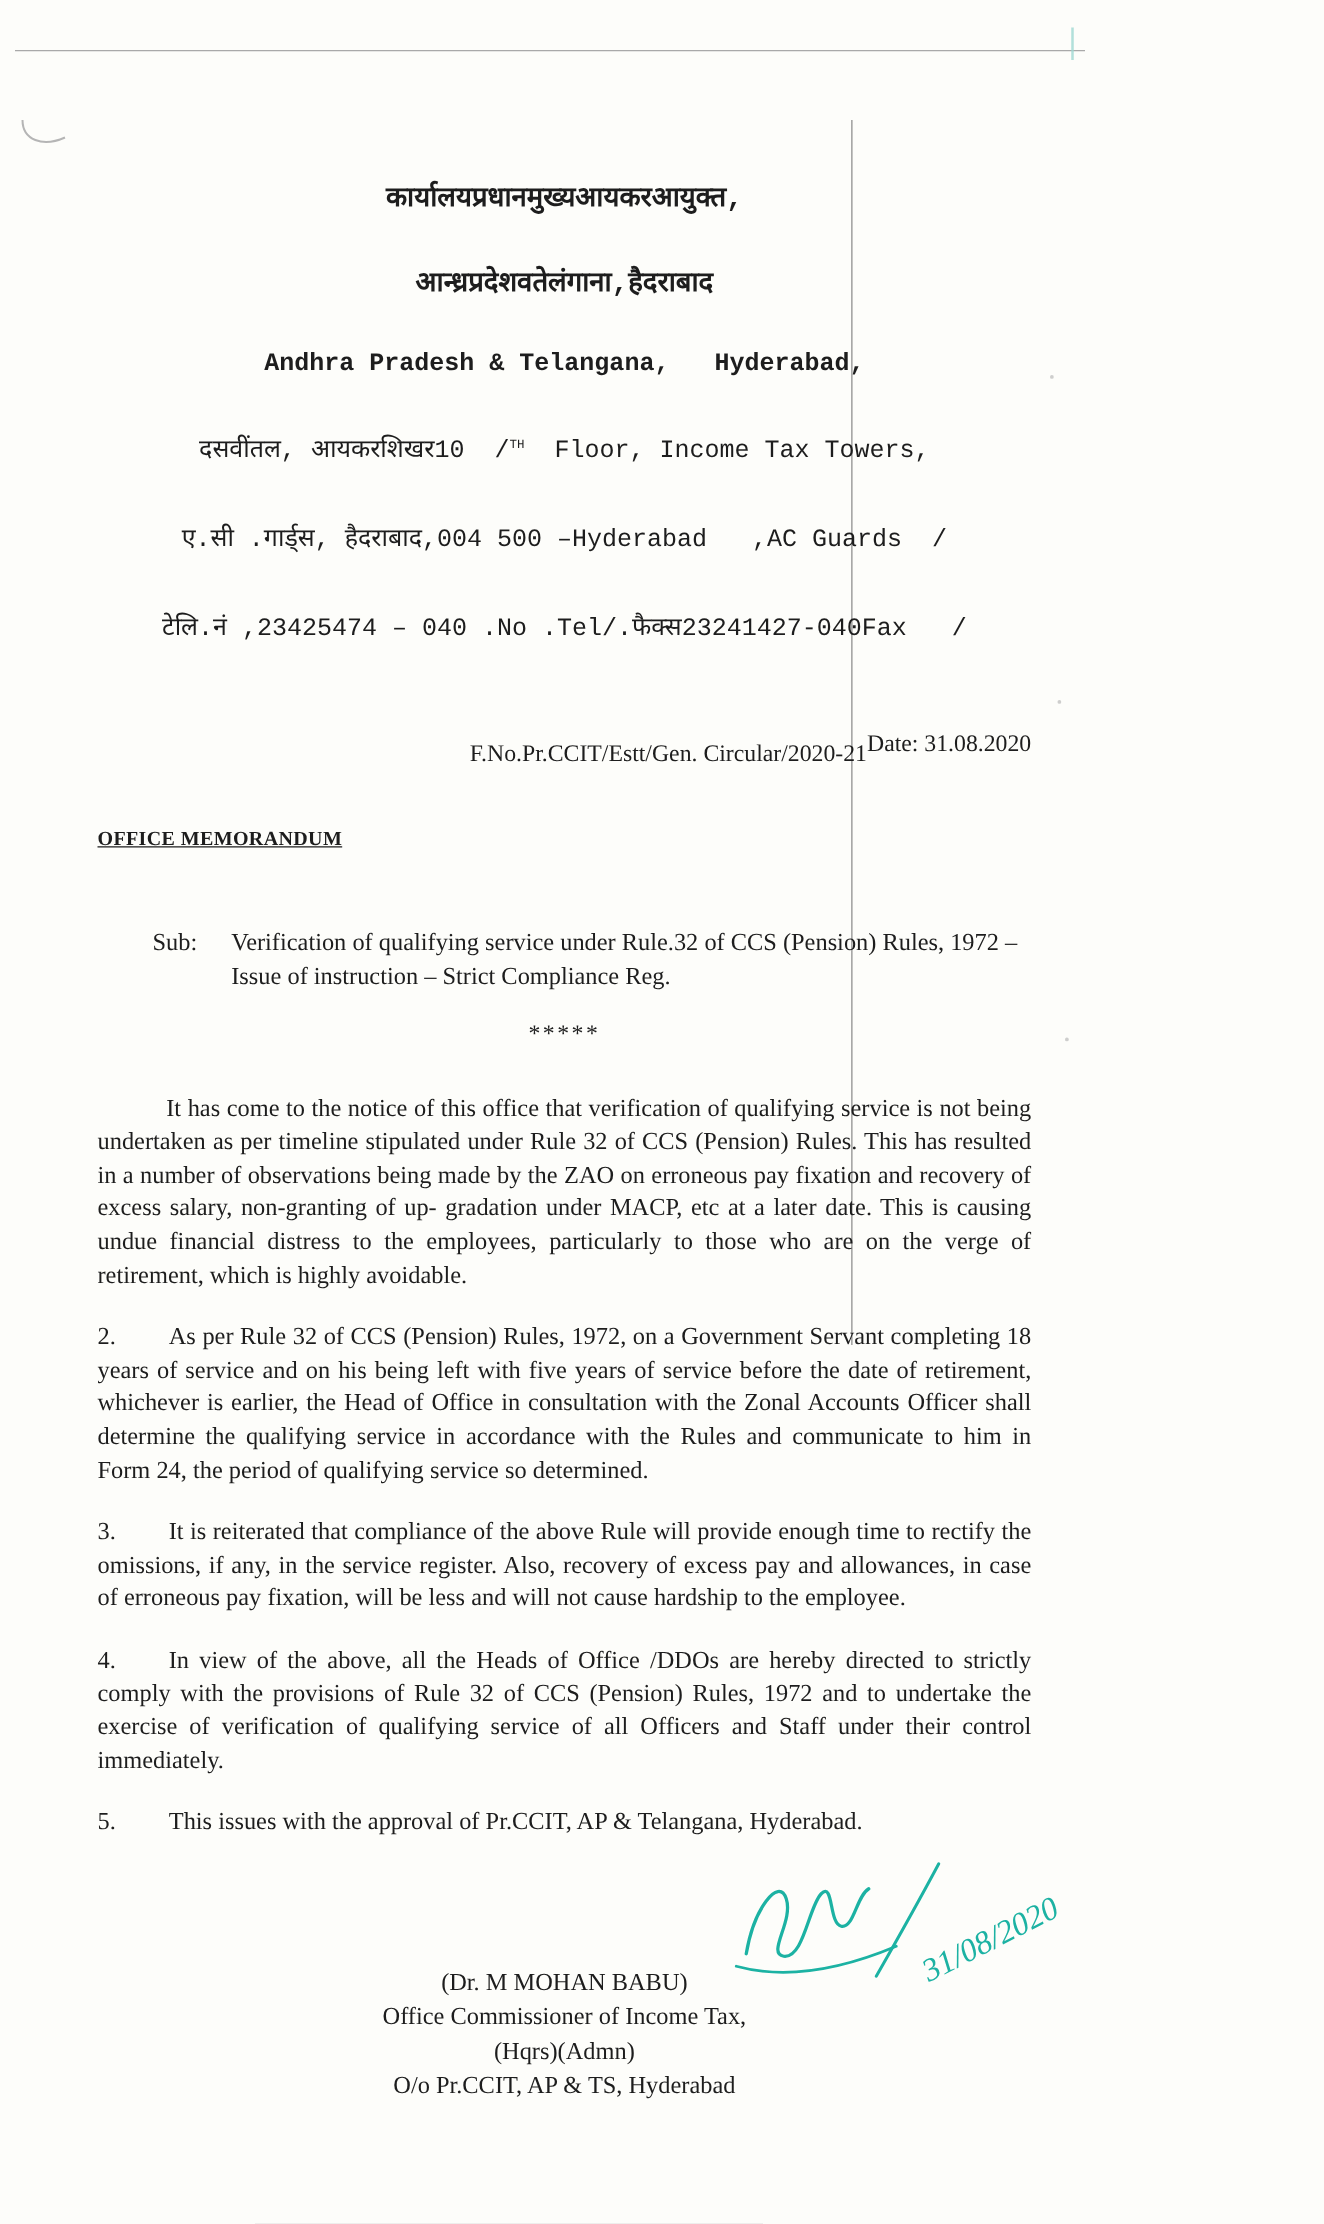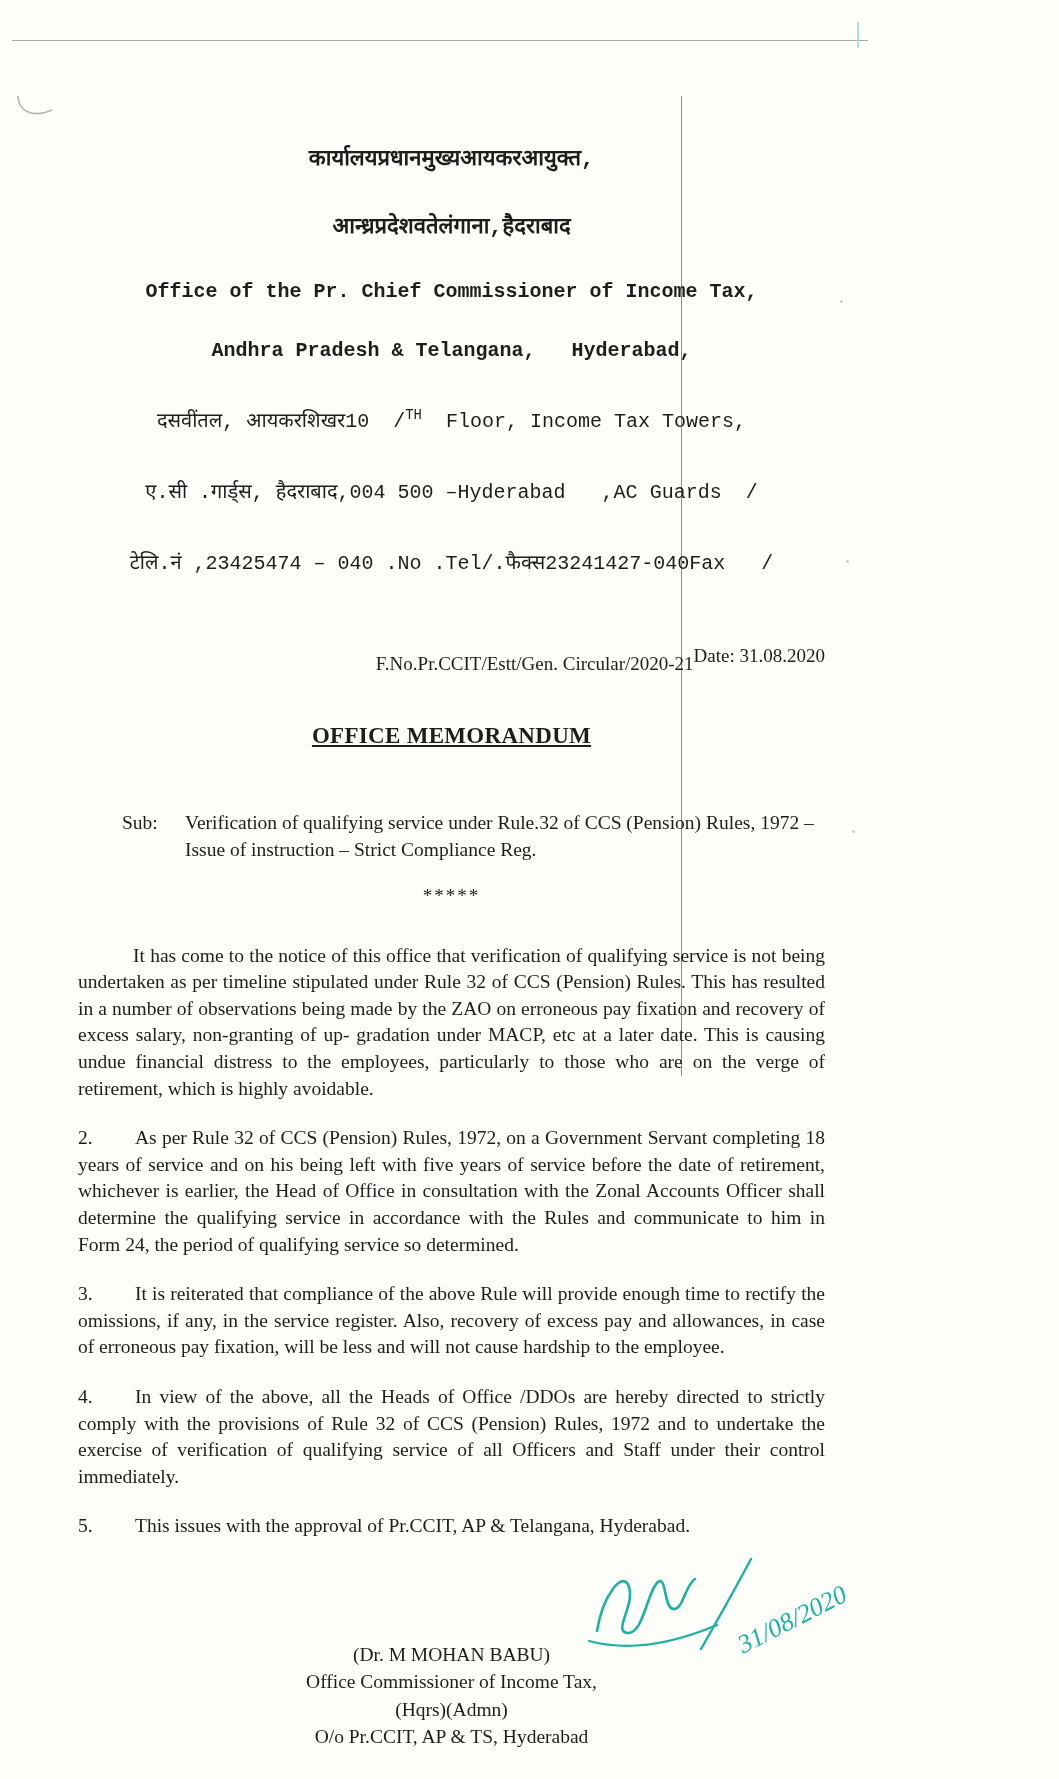--- a/index.html
+++ b/index.html
@@ -18,26 +18,26 @@
   .scan-right-tick { position:absolute; top:22px; left:857px; width:2px; height:26px; background:#9fd8d2; opacity:.8; }
   .scan-corner { position:absolute; top:92px; left:16px; }
   .scan-dot { position:absolute; width:3px; height:3px; border-radius:50%; background:#b9b9b9; opacity:.7; }
 
   .content { position:absolute; left:78px; top:0; width:747px; }
 
   .letterhead { text-align:center; margin-top:108px; white-space:pre-wrap;font-family:Liberation Mono, monospace; }
   .lh-hindi   { font-size:22px; font-weight:bold; line-height:32px; }
   .lh-eng     { font-size:20px; font-weight:bold; line-height:23px; }
   .lh-mixed   { font-size:20px; line-height:35px; }
-  .lh-sup     { vertical-align:super; font-size:14px; }
+  .lh-sup     { vertical-align:super; font-size:10px; }
 
   .ref-row { display:flex; justify-content:flex-end; margin-top:36px; font-size:19px; }
   .ref-row .date { position:relative; top:-8px; }
 
-  .doc-title { text-align:center; margin:48px 0 0 0; font-size:23px; font-weight:bold; text-decoration:underline; letter-spacing:.3px; }
+  .doc-title { margin:48px 0 0 0; font-size:16px; font-weight:bold; text-decoration:underline; letter-spacing:.3px; }
 
   .subject { display:flex; margin-top:60px; padding-left:44px; font-size:19.5px; line-height:27px; }
   .subject .lbl { width:63px; flex:0 0 63px; }
   .subject .txt { width:640px; }
 
   .stars { text-align:center; margin-top:22px; font-size:19px; letter-spacing:2px; }
 
   .para { font-size:19.5px; line-height:26.6px; text-align:justify; margin:0 0 23px 0; }
   .para.first { text-indent:55px; margin-top:36px; }
   .pnum { display:inline-block; width:57px; }
@@ -60,21 +60,20 @@
   </svg>
   <div class="scan-dot" style="top:560px; left:846px;"></div>
   <div class="scan-dot" style="top:830px; left:852px;"></div>
   <div class="scan-dot" style="top:300px; left:840px;"></div>
 
   <div class="content">
 
     <header class="letterhead">
       <div class="lh-hindi">कार्यालयप्रधानमुख्यआयकरआयुक्त,</div>
       <div class="lh-hindi">आन्ध्रप्रदेशवतेलंगाना,हैदराबाद</div>
-      <div class="lh-eng">Office of the Pr. Chief Commissioner of Income Tax,</div>
       <div class="lh-eng">Andhra Pradesh &amp; Telangana,   Hyderabad,</div>
       <div class="lh-mixed"><span>दसवींतल, आयकरशिखर10  /</span><span class="lh-sup">TH</span><span>  Floor, Income Tax Towers,</span></div>
       <div class="lh-mixed">ए.सी .गार्ड्स, हैदराबाद,004 500 –Hyderabad   ,AC Guards  /</div>
       <div class="lh-mixed">टेलि.नं ,23425474 – 040 .No .Tel/.फैक्स23241427-040Fax   /</div>
     </header>
 
     <div class="ref-row">
       <span>F.No.Pr.CCIT/Estt/Gen. Circular/2020-21</span>
       <span class="date">Date: 31.08.2020</span>
     </div>

